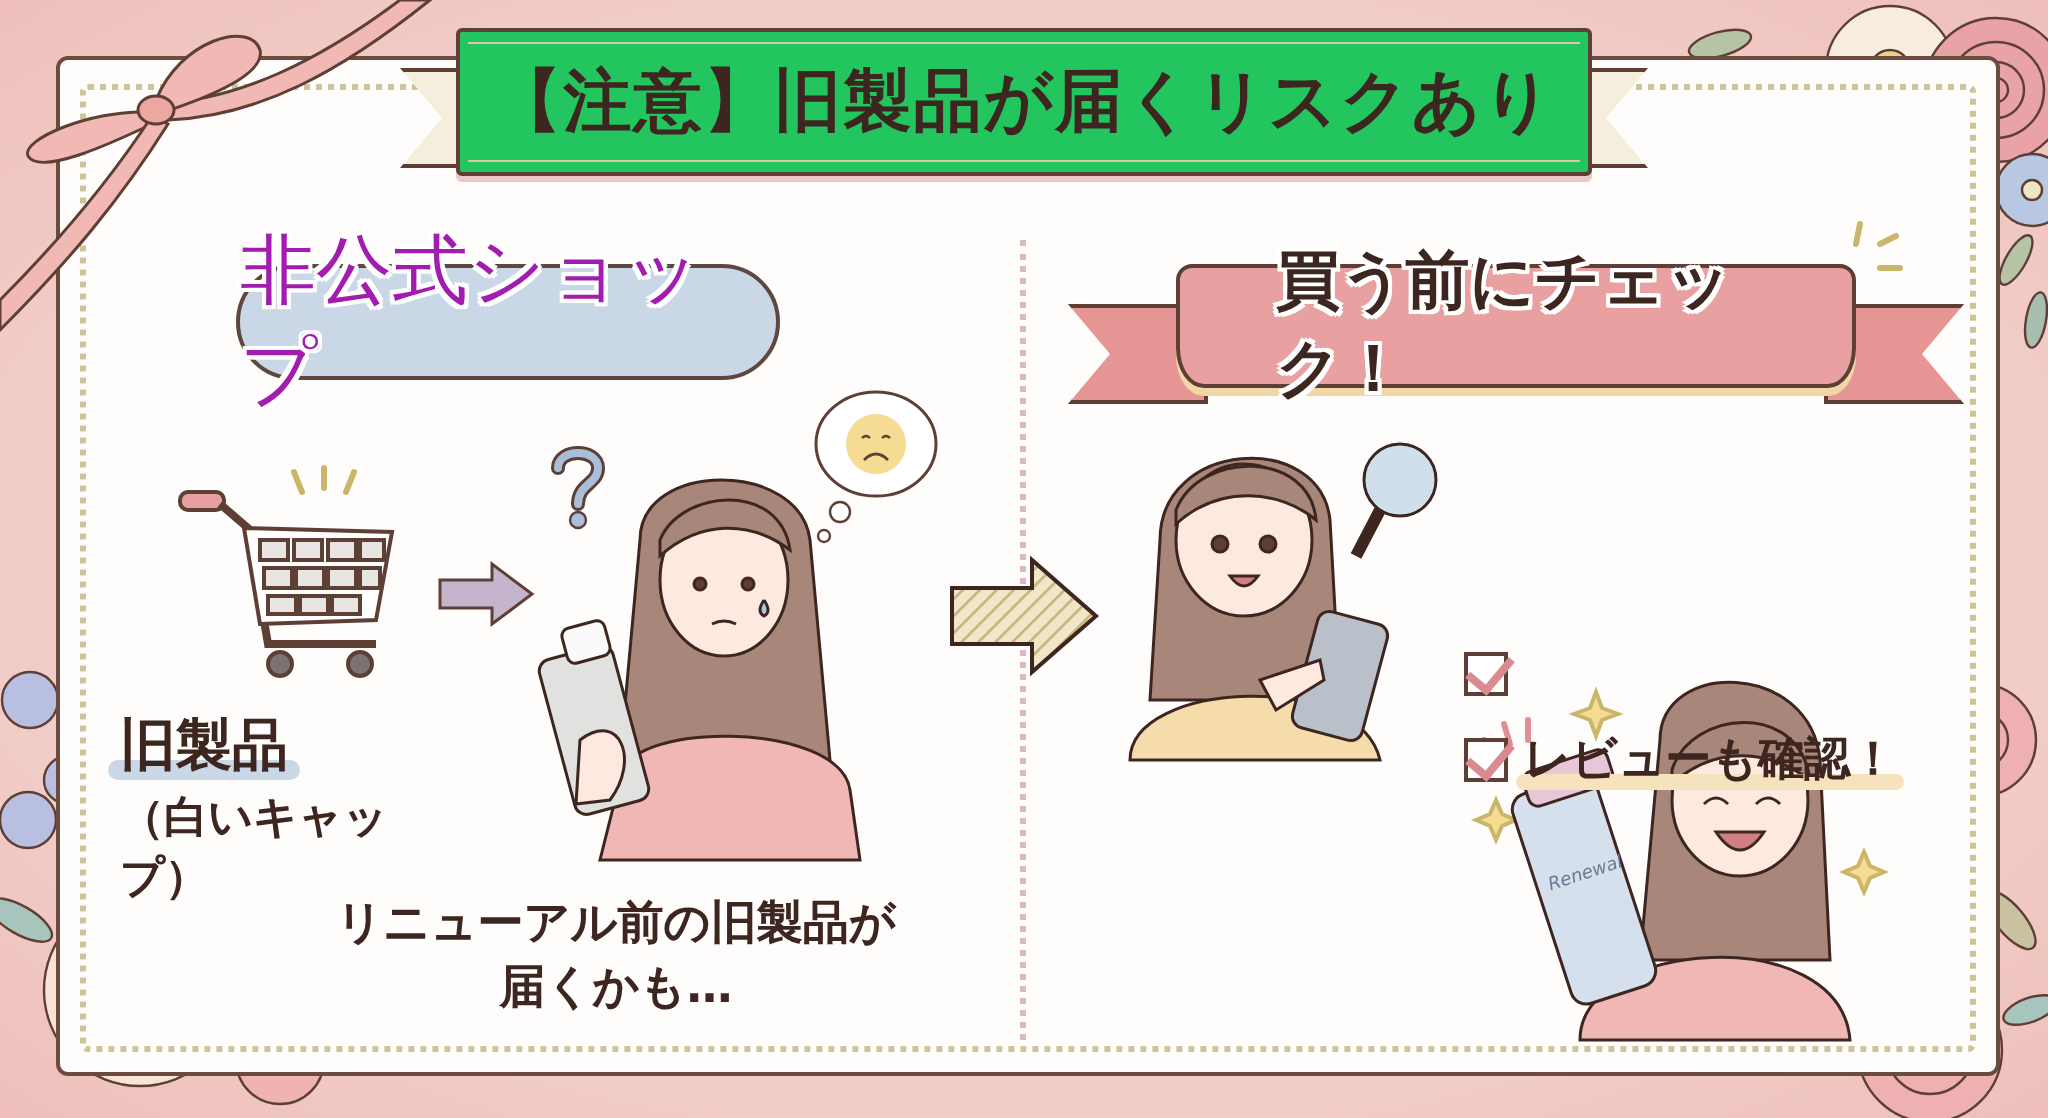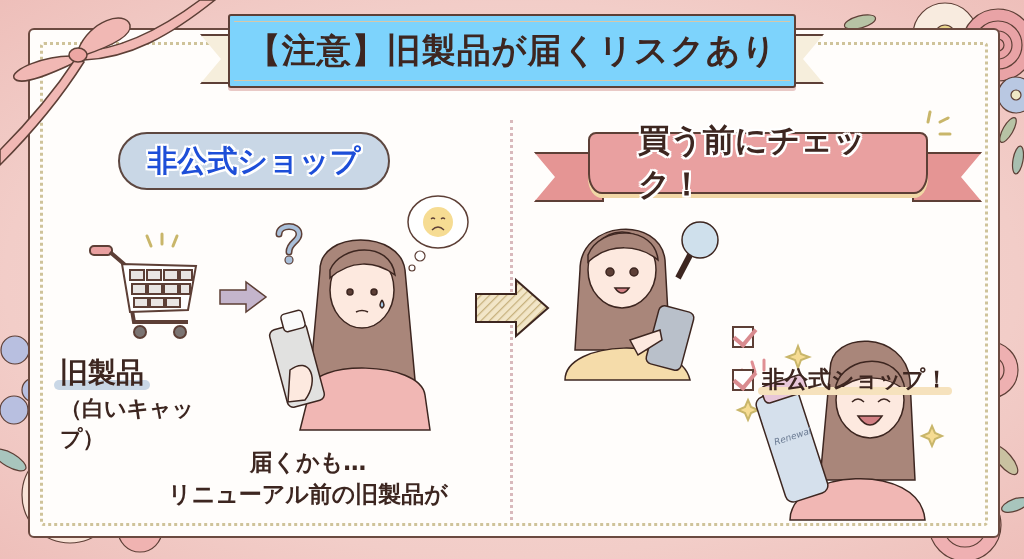--- a/index.html
+++ b/index.html
@@ -30,42 +30,42 @@
     border-left: 3px dotted #d9b9bc;
   }
 
   
   .title-banner { position: absolute; left: 228px; top: 14px; width: 568px; height: 74px; }
   .title-banner .tail { position: absolute; top: 20px; width: 60px; height: 50px; background: #f6eedc; border: 2px solid #5d3f36; }
   .title-banner .tail.l { left: -28px; clip-path: polygon(0 0, 100% 0, 100% 100%, 0 100%, 35% 50%); }
   .title-banner .tail.r { right: -28px; clip-path: polygon(0 0, 100% 0, 65% 50%, 100% 100%, 0 100%); }
   .title-banner .body {
     position: absolute; inset: 0;
-    background: #7dd3fc;
+    background: #22c55e;
     border: 2px solid #5d3f36;
     border-radius: 3px;
     box-shadow: 0 3px 0 #e9c9c6;
     display: flex; align-items: center; justify-content: center;
   }
   .title-banner .body::before {
     content: ""; position: absolute; left: 4px; right: 4px; top: 5px; bottom: 5px;
     border-top: 1px solid #d8c8a8; border-bottom: 1px solid #d8c8a8;
   }
   .title-text { font-size: 34px; font-weight: bold; letter-spacing: 1px; color: #3d2620; position: relative; }
 
   
   .cloud {
     position: absolute; left: 118px; top: 132px; width: 272px; height: 58px;
     background: #c9d7e6;
     border: 2px solid #5d4740;
     border-radius: 30px;
     display: flex; align-items: center; justify-content: center;
   }
   .cloud-text {
-    font-size: 30px; font-weight: bold; color: #1d4ed8;
+    font-size: 38px; font-weight: normal; color: #a21caf;
     text-shadow: 2px 0 #fff, -2px 0 #fff, 0 2px #fff, 0 -2px #fff, 2px 2px #fff, -2px -2px #fff, 2px -2px #fff, -2px 2px #fff;
   }
 
   
   .ribbon { position: absolute; left: 548px; top: 128px; width: 420px; height: 80px; }
   .ribbon .tail { position: absolute; top: 24px; width: 70px; height: 50px; background: #e59594; border: 2px solid #5d3f36; }
   .ribbon .tail.l { left: -14px; clip-path: polygon(0 0, 100% 0, 100% 100%, 0 100%, 30% 50%); }
   .ribbon .tail.r { right: -14px; clip-path: polygon(0 0, 100% 0, 70% 50%, 100% 100%, 0 100%); }
   .ribbon .body {
     position: absolute; left: 40px; right: 40px; top: 4px; height: 62px;
@@ -255,22 +255,22 @@
     <path d="M20 140 C40 125 50 150 35 170 L18 172 Z" fill="#fde9df"></path>
   </g>
 </svg>
 
 <div class="old-label layer">
   <div class="main">旧製品</div>
   <div class="sub">（白いキャップ）</div>
 </div>
 
 <div class="warn-text">
+  <div>リニューアル前の旧製品が</div>
   <div>届くかも…</div>
-  <div>リニューアル前の旧製品が</div>
 </div>
 
 <svg class="hatched-arrow" width="80" height="60" viewBox="0 0 80 60">
   <defs>
     <pattern id="hatch" width="6" height="6" patternUnits="userSpaceOnUse" patternTransform="rotate(45)">
       <rect width="6" height="6" fill="#f2e6c8"></rect>
       <line x1="0" y1="0" x2="0" y2="6" stroke="#c6b07c" stroke-width="2.5"></line>
     </pattern>
   </defs>
   <path d="M4 16 H44 V2 L76 30 L44 58 V44 H4 Z" fill="url(#hatch)" stroke="#3d2620" stroke-width="2"></path>
@@ -308,21 +308,21 @@
     <line x1="130" y1="45" x2="118" y2="68" stroke-width="6"></line>
   </g>
 </svg>
 
 <div class="checks layer">
   <div class="check-row">
     <span class="check-box"></span>
   </div>
   <div class="check-row">
     <span class="check-box"></span>
-    <span class="check-text">非公式ショップ！</span>
+    <span class="check-text">レビューも確認！</span>
   </div>
 </div>
 
 <svg style="position:absolute;left:740px;top:330px;" width="200" height="190" viewBox="0 0 200 190">
   <g stroke="#c9b66a" stroke-width="2" fill="#f6dc93">
     <path d="M58 16 l3 8 l8 3 l-8 3 l-3 8 l-3 -8 l-8 -3 l8 -3 Z"></path>
     <path d="M8 70 l3 7 l7 3 l-7 3 l-3 7 l-3 -7 l-7 -3 l7 -3 Z"></path>
     <path d="M192 96 l3 7 l7 3 l-7 3 l-3 7 l-3 -7 l-7 -3 l7 -3 Z"></path>
   </g>
   <g stroke="#e08f94" stroke-width="3" stroke-linecap="round">

